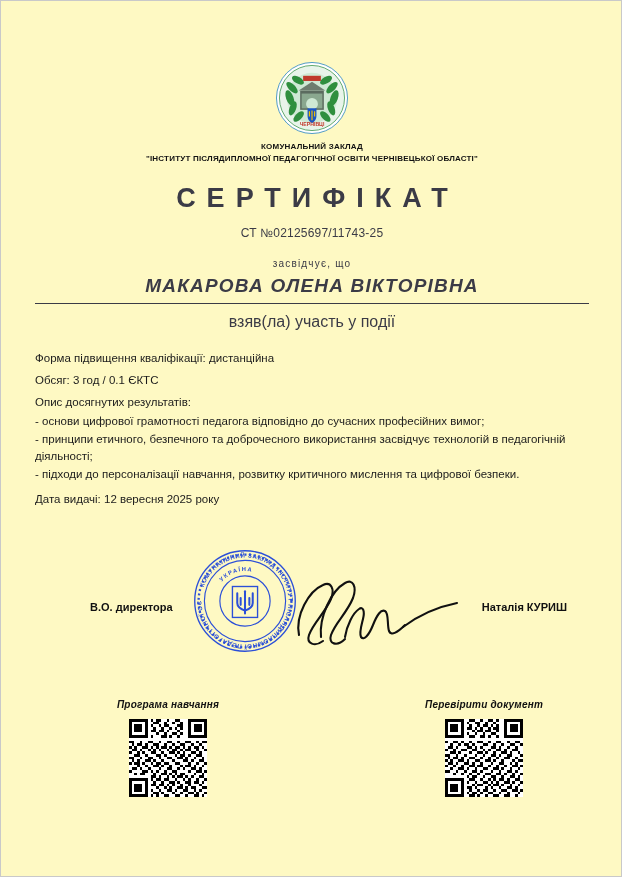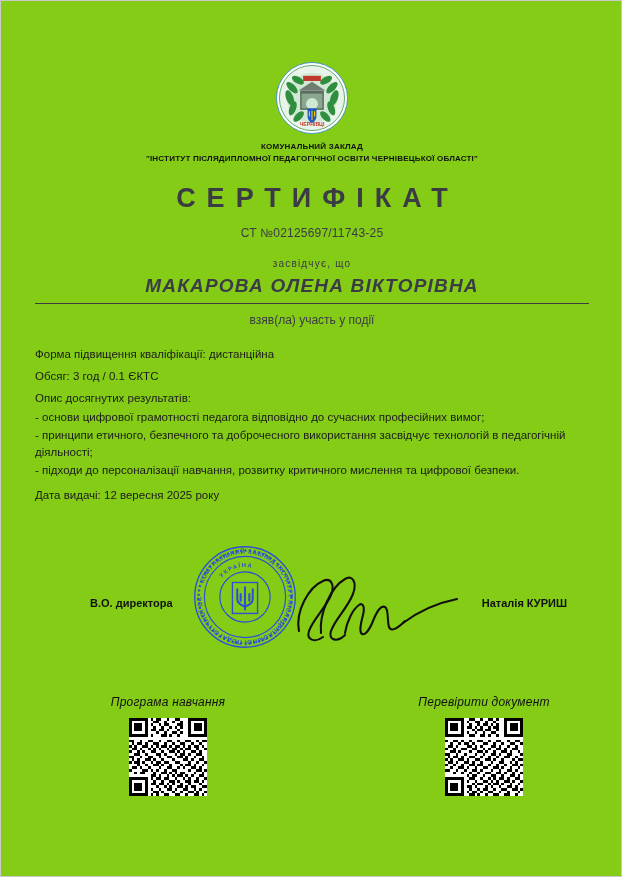--- a/index.html
+++ b/index.html
@@ -12,21 +12,21 @@
     background: #ffffff;
     font-family: "Liberation Sans", sans-serif;
     -webkit-font-smoothing: antialiased;
   }
 
   .page {
     position: relative;
     box-sizing: border-box;
     width: 622px;
     height: 877px;
-    background: #84cc16;
+    background: #fef9c3;
     border: 1px solid #c9c9c9;
     overflow: hidden;
   }
 
   .content {
     position: absolute;
     left: 34px;
     top: 0;
     width: 554px;
   }
@@ -96,21 +96,21 @@
   .rule {
     height: 1px;
     background: #3b3b46;
     width: 100%;
   }
 
   
   .participated {
     text-align: center;
     margin-top: 9px;
-    font-size: 12px;
+    font-size: 16px;
     color: #3b3b46;
   }
   .event-title {
     text-align: center;
     margin-top: 7px;
     font-size: 14.5px;
     font-weight: bold;
     line-height: 22px;
     color: #1b1b1b;
     padding: 0 8px;
@@ -187,22 +187,22 @@
     height: 120px;
   }
   .qr-group {
     position: absolute;
     width: 150px;
     text-align: center;
   }
   .qr-group.left  { left: 58px; }
   .qr-group.right { right: 30px; }
   .qr-caption {
-    font-size: 12px;
-    font-weight: normal;
+    font-size: 10px;
+    font-weight: bold;
     font-style: italic;
     color: #111111;
     margin-bottom: 9px;
     letter-spacing: 0.2px;
   }
   .qr-img {
     width: 78px;
     height: 78px;
     display: inline-block;
   }

